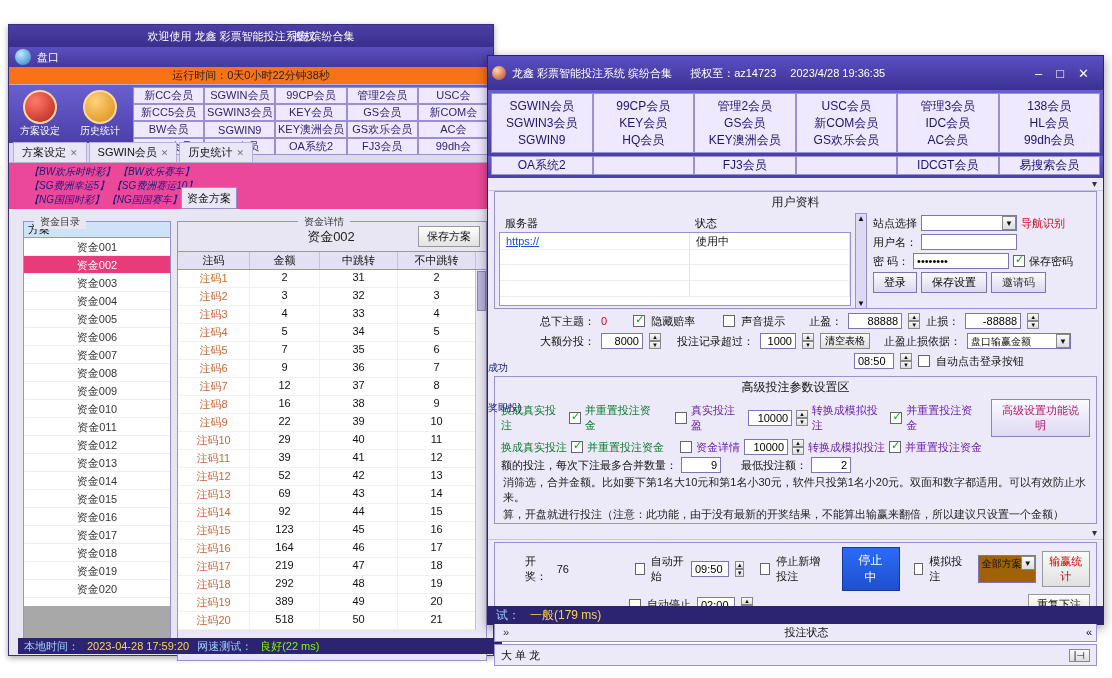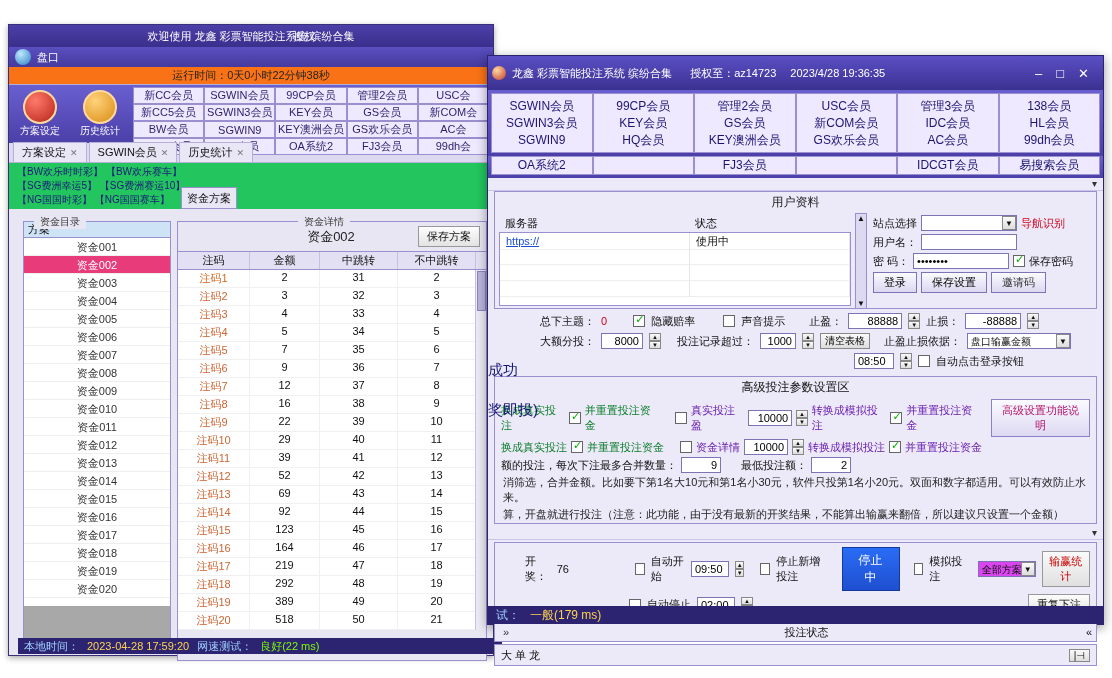--- a/index.html
+++ b/index.html
@@ -64,21 +64,21 @@
   .tabstrip {
     height:20px; background:#ddd9f0; display:flex; align-items:flex-end;
     border-bottom:1px solid #b6b0d8; padding-left:4px; gap:2px;
   }
   .tabstrip .tab {
     padding:2px 8px 2px 8px; background:#e9e6f6; border:1px solid #b6b0d8;
     border-bottom:none; font-size:11px;
   }
   .tabstrip .x { color:#777; margin-left:4px; font-size:9px; }
 
-  .info-rows { background:#22c55e; padding:2px 8px; font-size:10px; color:#1a1a7a; }
+  .info-rows { background:#ec4899; padding:2px 20px; font-size:10px; color:#1a1a7a;font-style:italic; }
   .fundtab {
     position:absolute; left:172px; top:162px; width:56px; height:22px;
     background:#e9e6f6; border:1px solid #9a90d0; font-size:11px;
     display:flex; align-items:center; justify-content:center;
   }
 
   .panel-title {
     position:absolute; background:#e8e6f2; padding:0 6px; font-size:10px;
     color:#333; top:-7px; left:10px;
   }
@@ -222,21 +222,21 @@
 
   .front-foot {
     position:absolute; left:0; bottom:0; width:100%; height:18px;
     background:#2c2470; color:#ffd34d; font-size:12px;
     display:flex; align-items:center; gap:10px; padding:0 8px;
   }
   .front-foot .k { color:#9fd2ff; }
   .front-foot .v { color:#ffd34d; }
 
   .leftedge-txt {
-    position:absolute; left:0px; color:#1a1a7a; font-size:15px;
+    position:absolute; left:0px; color:#1a1a7a; font-size:10px;
   }
   .tinybtn { border:1px solid #888; background:linear-gradient(#fafafa,#ddd); font-size:10px; padding:0 4px; }
 </style>
 </head>
 <body>
 
 <div class="win-back">
 
   <div class="back-topbar">
     <span>欢迎使用 龙鑫 彩票智能投注系统 缤纷合集</span>
@@ -712,21 +712,21 @@
       <input class="inp" style="width: 38px;" value="09:50">
       <span class="spin">
           <i>▲</i>
           <i>▼</i>
         </span>
       <span style="margin-left:10px;" class="cb"></span>
       <span>停止新增投注</span>
       <button class="bluebtn" style="margin-left:8px;">停止中</button>
       <span style="margin-left:8px;" class="cb"></span>
       <span>模拟投注</span>
-      <span style="border:1px solid #7b74b5;background:#d946ef;height:16px;width:74px;position:relative;display:inline-block;margin-left:8px;">
+      <span style="border:1px solid #7b74b5;background:#a16207;height:28px;width:74px;position:relative;display:inline-block;margin-left:8px;">
         <span style="font-size:10px;padding-left:3px;line-height:15px;display:inline-block;">全部方案</span>
         <span style="position:absolute;right:0;top:0;width:14px;height:14px;background:linear-gradient(#fafafa,#ddd);border:1px solid #888;font-size:8px;text-align:center;line-height:13px;">▼</span>
       </span>
       <button class="redbtn">输赢统计</button>
     </div>
     <div class="bb-row" style="margin-top:3px;">
       <span style="margin-left:128px;" class="cb"></span>
       <span>自动停止</span>
       <input class="inp" style="width: 38px;" value="02:00">
       <span class="spin">

